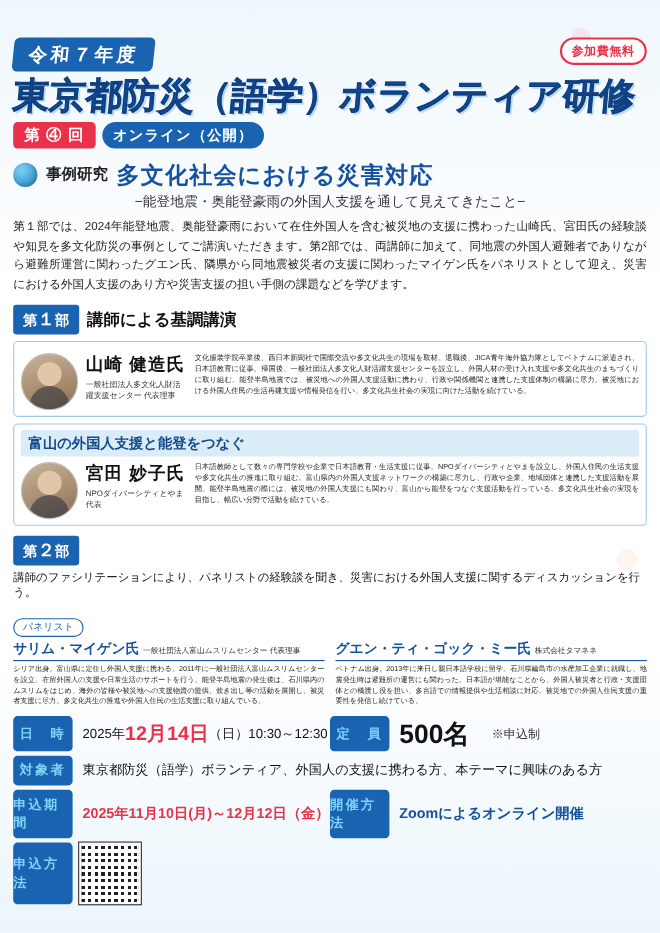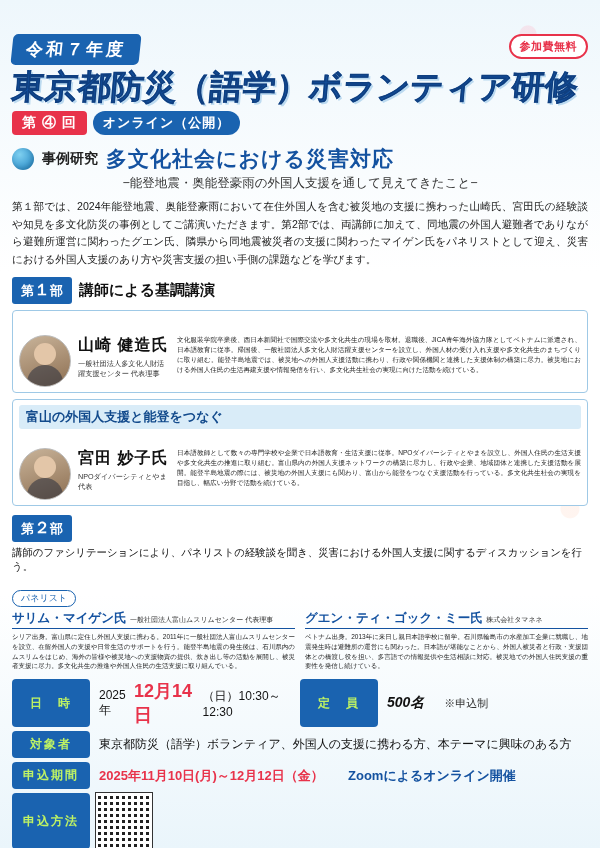--- a/index.html
+++ b/index.html
@@ -84,21 +84,21 @@
 
   
   .speaker {
     margin-top:6px; border:1px solid #9fc9e6; background:#fff;
     border-radius:4px; padding:5px 6px;
   }
   .sp-title {
     background:#d9ecf8; color:#124a8c; font-weight:bold;
     font-size:13px; padding:3px 7px; border-radius:3px;
   }
-  .sp-body { display:flex; gap:7px; margin-top:19px; }
+  .sp-body { display:flex; gap:7px; margin-top:5px; }
   .photo {
     width:52px;height:52px;border-radius:50%;flex:none;
     background:linear-gradient(160deg,#c9b49a,#8d6f52);
     border:1px solid #bbb; position:relative; overflow:hidden;
   }
   .photo::after{
     content:""; position:absolute; left:50%; top:58%;
     width:36px;height:30px;margin-left:-18px;border-radius:18px 18px 0 0;
     background:rgba(40,45,60,.55);
   }
@@ -122,28 +122,28 @@
   .panel-cols { display:flex; gap:10px; margin-top:3px; }
   .pcol { flex:1; }
   .pname { font-size:12.5px; font-weight:bold; color:#1452a0; border-bottom:1px solid #1452a0; padding-bottom:1px; }
   .pname .small { font-size:7px; color:#333; font-weight:normal; }
   .pbio { font-size:6.5px; line-height:1.5; color:#222; text-align:justify; margin-top:3px; }
 
   
   .info { margin-top:8px; }
   .irow { display:flex; align-items:stretch; margin-bottom:4px; }
   .ilabel {
-    width:78px; flex:none; background:#1a63b0; color:#bef264;
+    width:54px; flex:none; background:#1a63b0; color:#7dd3fc;
     font-size:12px; font-weight:bold; border-radius:4px;
     display:flex; align-items:center; justify-content:center;
     letter-spacing:2px; padding:5px 0;
   }
   .ivalue { flex:1; display:flex; align-items:center; padding-left:9px; font-size:12px; color:#111; }
   .date-big { font-size:18px; font-weight:bold; color:#e8324a; letter-spacing:0px; }
-  .cap-num { font-size:14px; font-weight:bold; color:#111;font-style:italic; }
+  .cap-num { font-size:24px; font-weight:bold; color:#111; }
   .cap-note { font-size:11px; color:#333; margin-left:20px; }
   .red-date { color:#e8324a; font-weight:bold; font-size:13px; }
   .zoom-txt { color:#1452a0; font-weight:bold; font-size:13px; }
 
   .apply-box { display:flex; align-items:stretch; margin-top:2px; }
   .apply-body { flex:1; padding-left:9px; }
   .apply-line1 { font-size:11px; color:#111; margin-top:3px; }
   .apply-url { font-size:11.5px; color:#1452a0; text-decoration:underline; margin-top:4px; display:block; }
   .qr {
     width:56px;height:56px;flex:none;margin-left:6px;
@@ -252,20 +252,21 @@
     <div class="irow">
       <div class="ilabel">対象者</div>
       <div class="ivalue">東京都防災（語学）ボランティア、外国人の支援に携わる方、本テーマに興味のある方</div>
     </div>
 
     <div class="irow">
       <div class="ilabel">申込期間</div>
       <div class="ivalue">
             <span class="red-date">2025年11月10日(月)～12月12日（金）</span>
           </div>
+      <div class="ilabel">開催方法</div>
       <div class="ivalue">
             <span class="zoom-txt">Zoomによるオンライン開催</span>
           </div>
     </div>
 
     <div class="irow apply-box">
       <div class="ilabel">申込方法</div>
       <div class="qr"></div>
     </div>
   </div>

